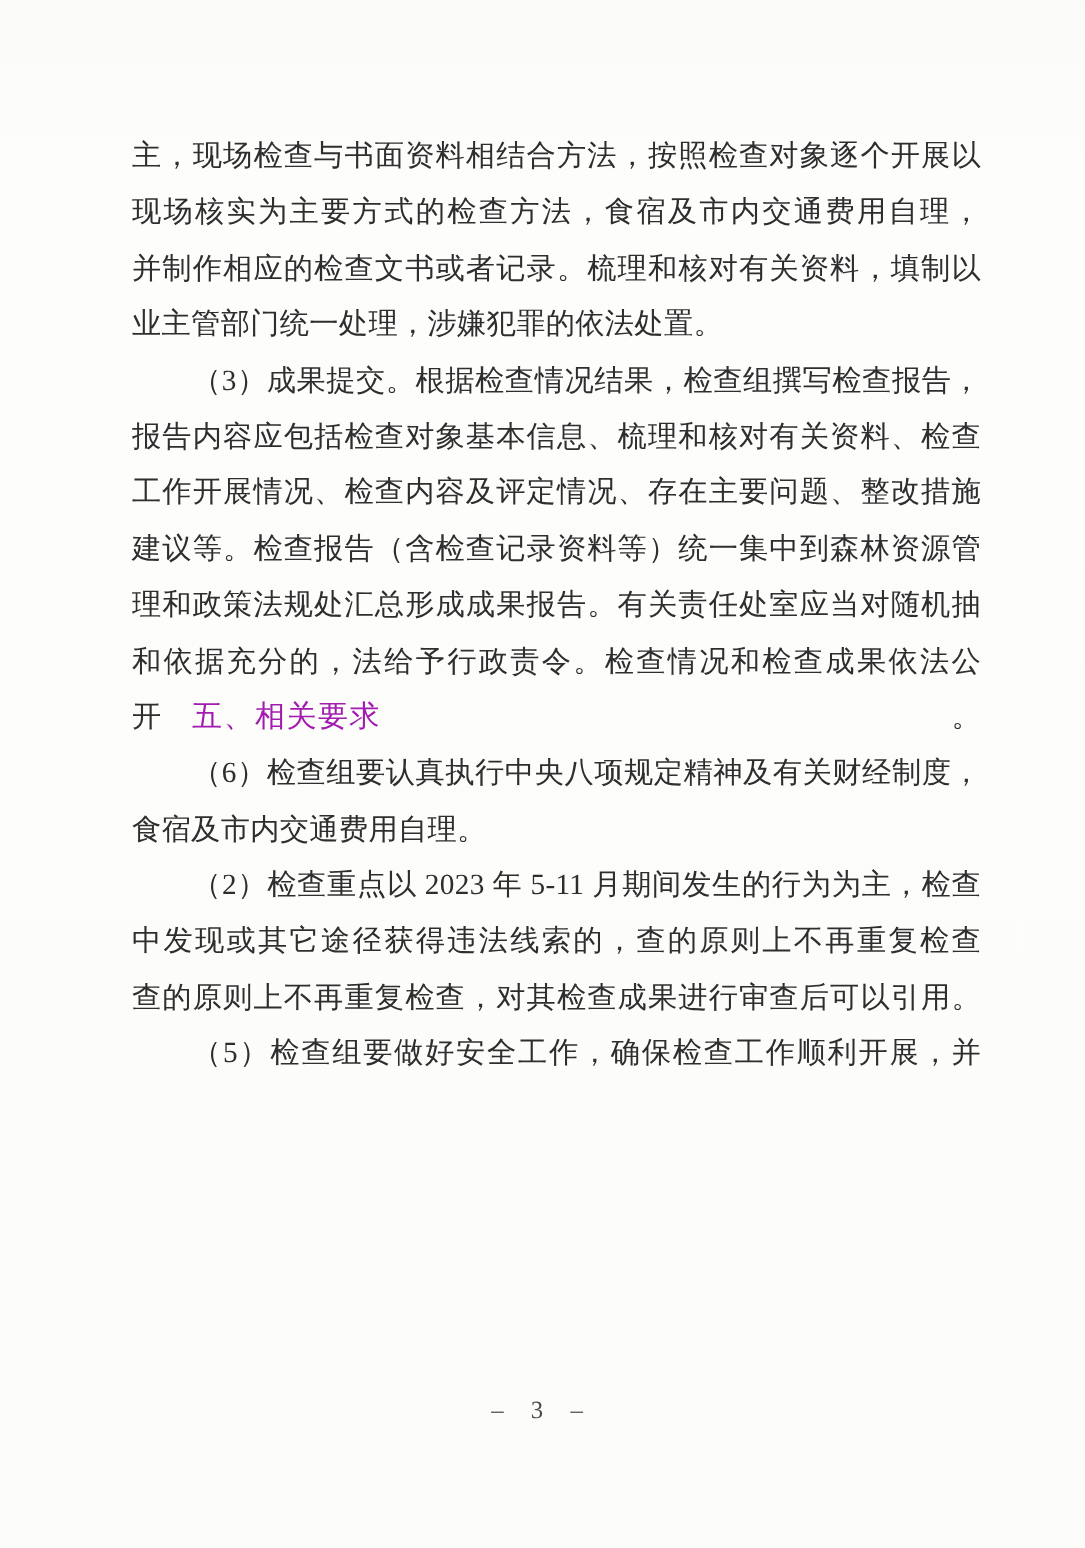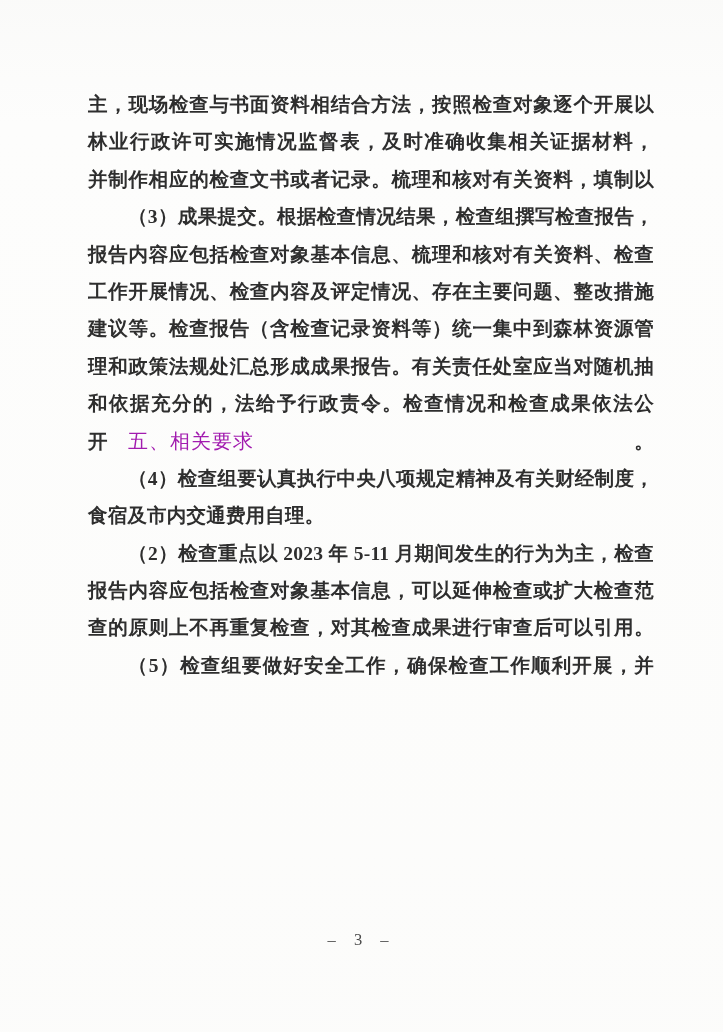--- a/index.html
+++ b/index.html
@@ -30,21 +30,20 @@
     top: 86px;
     width: 566px;
   }
   .line {
     font-size: 19.5px;
     line-height: 37.4px;
     height: 37.4px;
     letter-spacing: 0.2px;
     text-align: left;
     color: #2e2e2e;
-    font-weight: bold;
   }
   .just {
     text-align: justify;
     text-align-last: justify;
   }
   .indent {
     padding-left: 40px;
   }
   .heading {
     font-family: "Liberation Sans", "DejaVu Sans", sans-serif;
@@ -66,32 +65,33 @@
     font-family: "Liberation Serif", "DejaVu Serif", serif;
   }
 </style>
 </head>
 <body>
 
 <div class="page">
 
   <div class="text-block">
     <div class="line just">主，现场检查与书面资料相结合方法，按照检查对象逐个开展以</div>
-    <div class="line just">林业行政许可实施情况监督表，及时准确收集相关证据材料，</div>
+    <div class="line just">现场核实为主要方式的检查方法，食宿及市内交通费用自理，</div>
     <div class="line just">并制作相应的检查文书或者记录。梳理和核对有关资料，填制以</div>
+    <div class="line">业主管部门统一处理，涉嫌犯罪的依法处置。</div>
     <div class="line just indent">（3）成果提交。根据检查情况结果，检查组撰写检查报告，</div>
     <div class="line just">报告内容应包括检查对象基本信息、梳理和核对有关资料、检查</div>
     <div class="line just">工作开展情况、检查内容及评定情况、存在主要问题、整改措施</div>
     <div class="line just">建议等。检查报告（含检查记录资料等）统一集中到森林资源管</div>
     <div class="line just">理和政策法规处汇总形成成果报告。有关责任处室应当对随机抽</div>
     <div class="line just">和依据充分的，法给予行政责令。检查情况和检查成果依法公开。</div>
     <div class="line heading">五、相关要求</div>
-    <div class="line just indent">（4）检查组要认真执行中央八项规定精神及有关财经制度，</div>
+    <div class="line just indent">（6）检查组要认真执行中央八项规定精神及有关财经制度，</div>
     <div class="line">食宿及市内交通费用自理。</div>
     <div class="line just indent">（2）检查重点以 2023 年 5-11 月期间发生的行为为主，检查</div>
-    <div class="line just">报告内容应包括检查对象基本信息，可以延伸检查或扩大检查范</div>
+    <div class="line just">中发现或其它途径获得违法线索的，查的原则上不再重复检查</div>
     <div class="line just">查的原则上不再重复检查，对其检查成果进行审查后可以引用。</div>
     <div class="line just indent">（5）检查组要做好安全工作，确保检查工作顺利开展，并</div>
   </div>
 
   <div class="footer">– 3 –</div>
 
 </div>
 
 </body></html>

